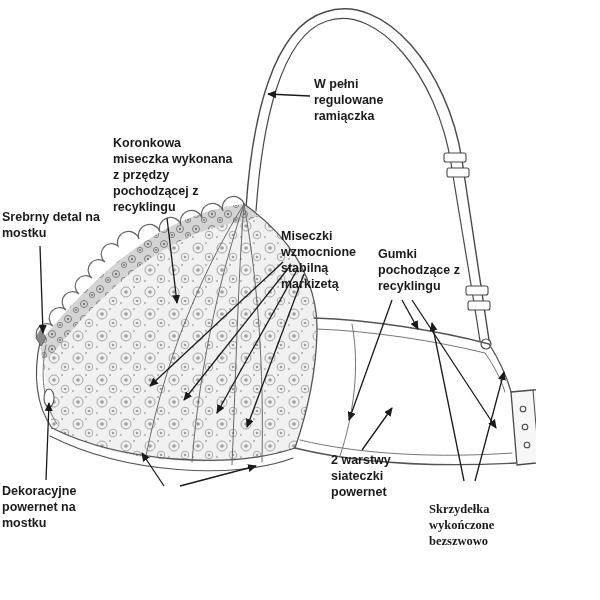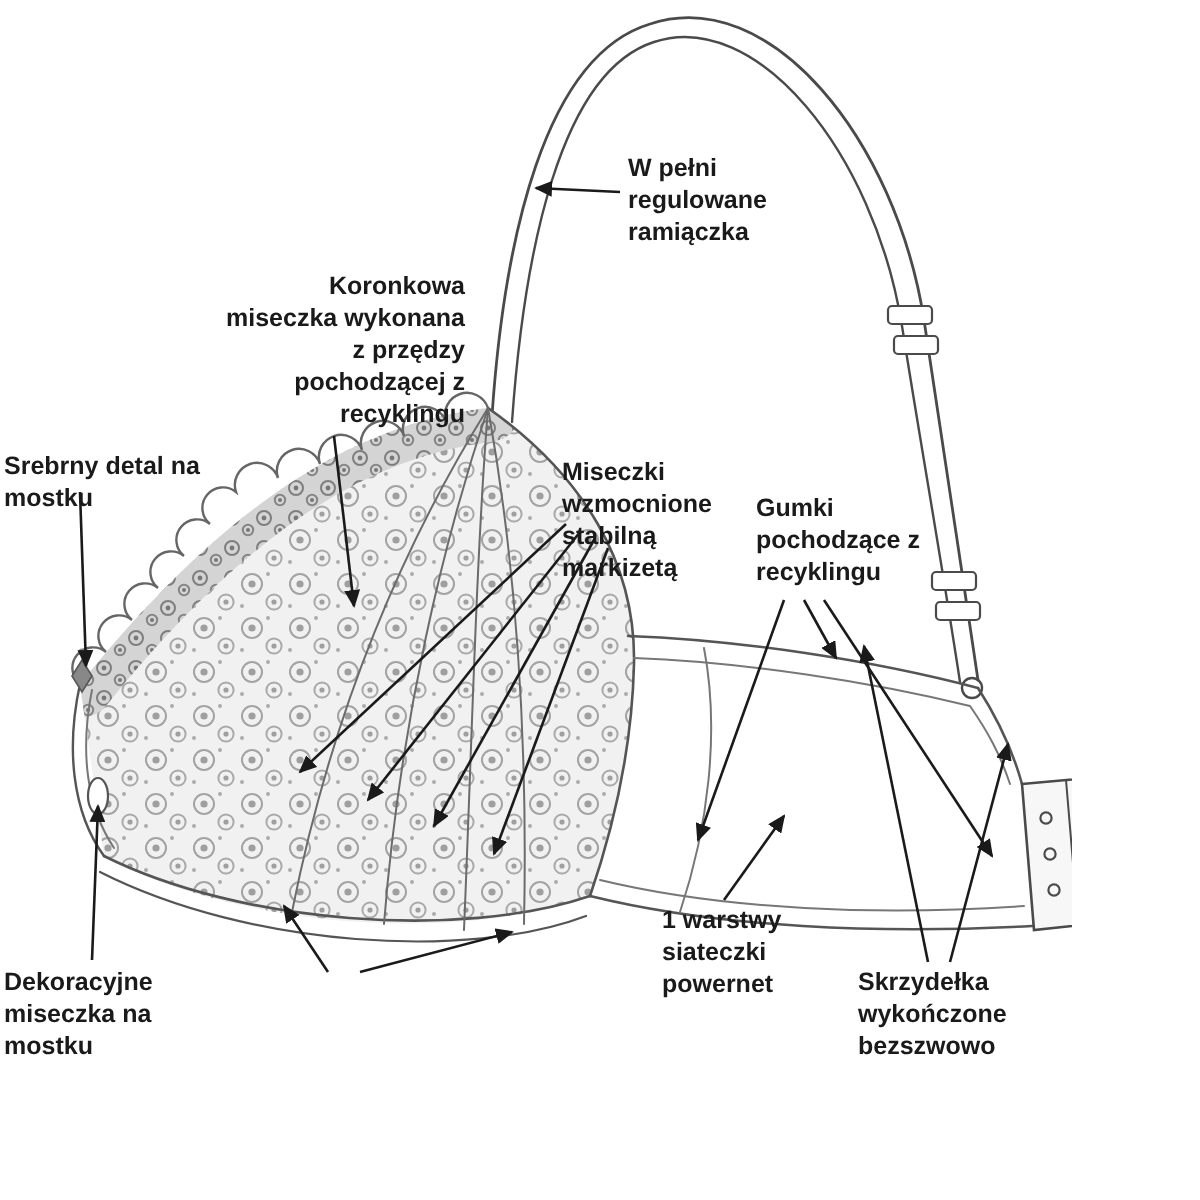--- a/index.html
+++ b/index.html
@@ -14,28 +14,28 @@
   .lbl{
     position:absolute;
     font-size:12.5px;
     line-height:1.28;
     font-weight:700;
     color:var(--ink,#1a1a1a);
     white-space:pre-line;
     pointer-events:none;
   }
   .pos-straps{left:314px;top:76px;}
-  .pos-lace-cup{left:113px;top:135px;text-align:right;}
+  .pos-lace-cup{left:113px;top:135px;}
   .pos-reinforced{left:281px;top:196px;margin-top:32px;}
   .pos-elastics{left:361px;top:246px;margin-left:17px;}
-  .pos-silver{left:2px;top:209px;margin-top:16px;}
+  .pos-silver{left:2px;top:209px;}
   .pos-window{left:2px;top:483px;}
   .pos-cradle{left:139px;top:488px;}
   .pos-powernet{left:331px;top:452px;}
-  .pos-wings{left:429px;top:483px;}
+  .pos-wings{left:429px;top:501px;font-family:Liberation Serif, serif;}
 </style>
 </head>
 <body>
 
 <div class="stage">
 
   <svg viewBox="0 0 600 600" width="600" height="600">
     <defs>
       <marker id="ah" viewBox="0 0 10 8" markerWidth="10" markerHeight="8" refX="8" refY="4" orient="auto" markerUnits="userSpaceOnUse">
         <path d="M0,0 L9,4 L0,8 Z" fill="#1a1a1a"></path>
@@ -156,22 +156,22 @@
   <div class="lbl pos-reinforced">Miseczki
 wzmocnione
 stabilną
 markizetą</div>
   <div class="lbl pos-elastics">Gumki
 pochodzące z
 recyklingu</div>
   <div class="lbl pos-silver">Srebrny detal na
 mostku</div>
   <div class="lbl pos-window">Dekoracyjne
-miseczka na
+powernet na
 mostku</div>
-  <div class="lbl pos-powernet">1 warstwy
+  <div class="lbl pos-powernet">2 warstwy
 siateczki
 powernet</div>
   <div class="lbl pos-wings">Skrzydełka
 wykończone
 bezszwowo</div>
 
 </div>
 
 </body></html>

